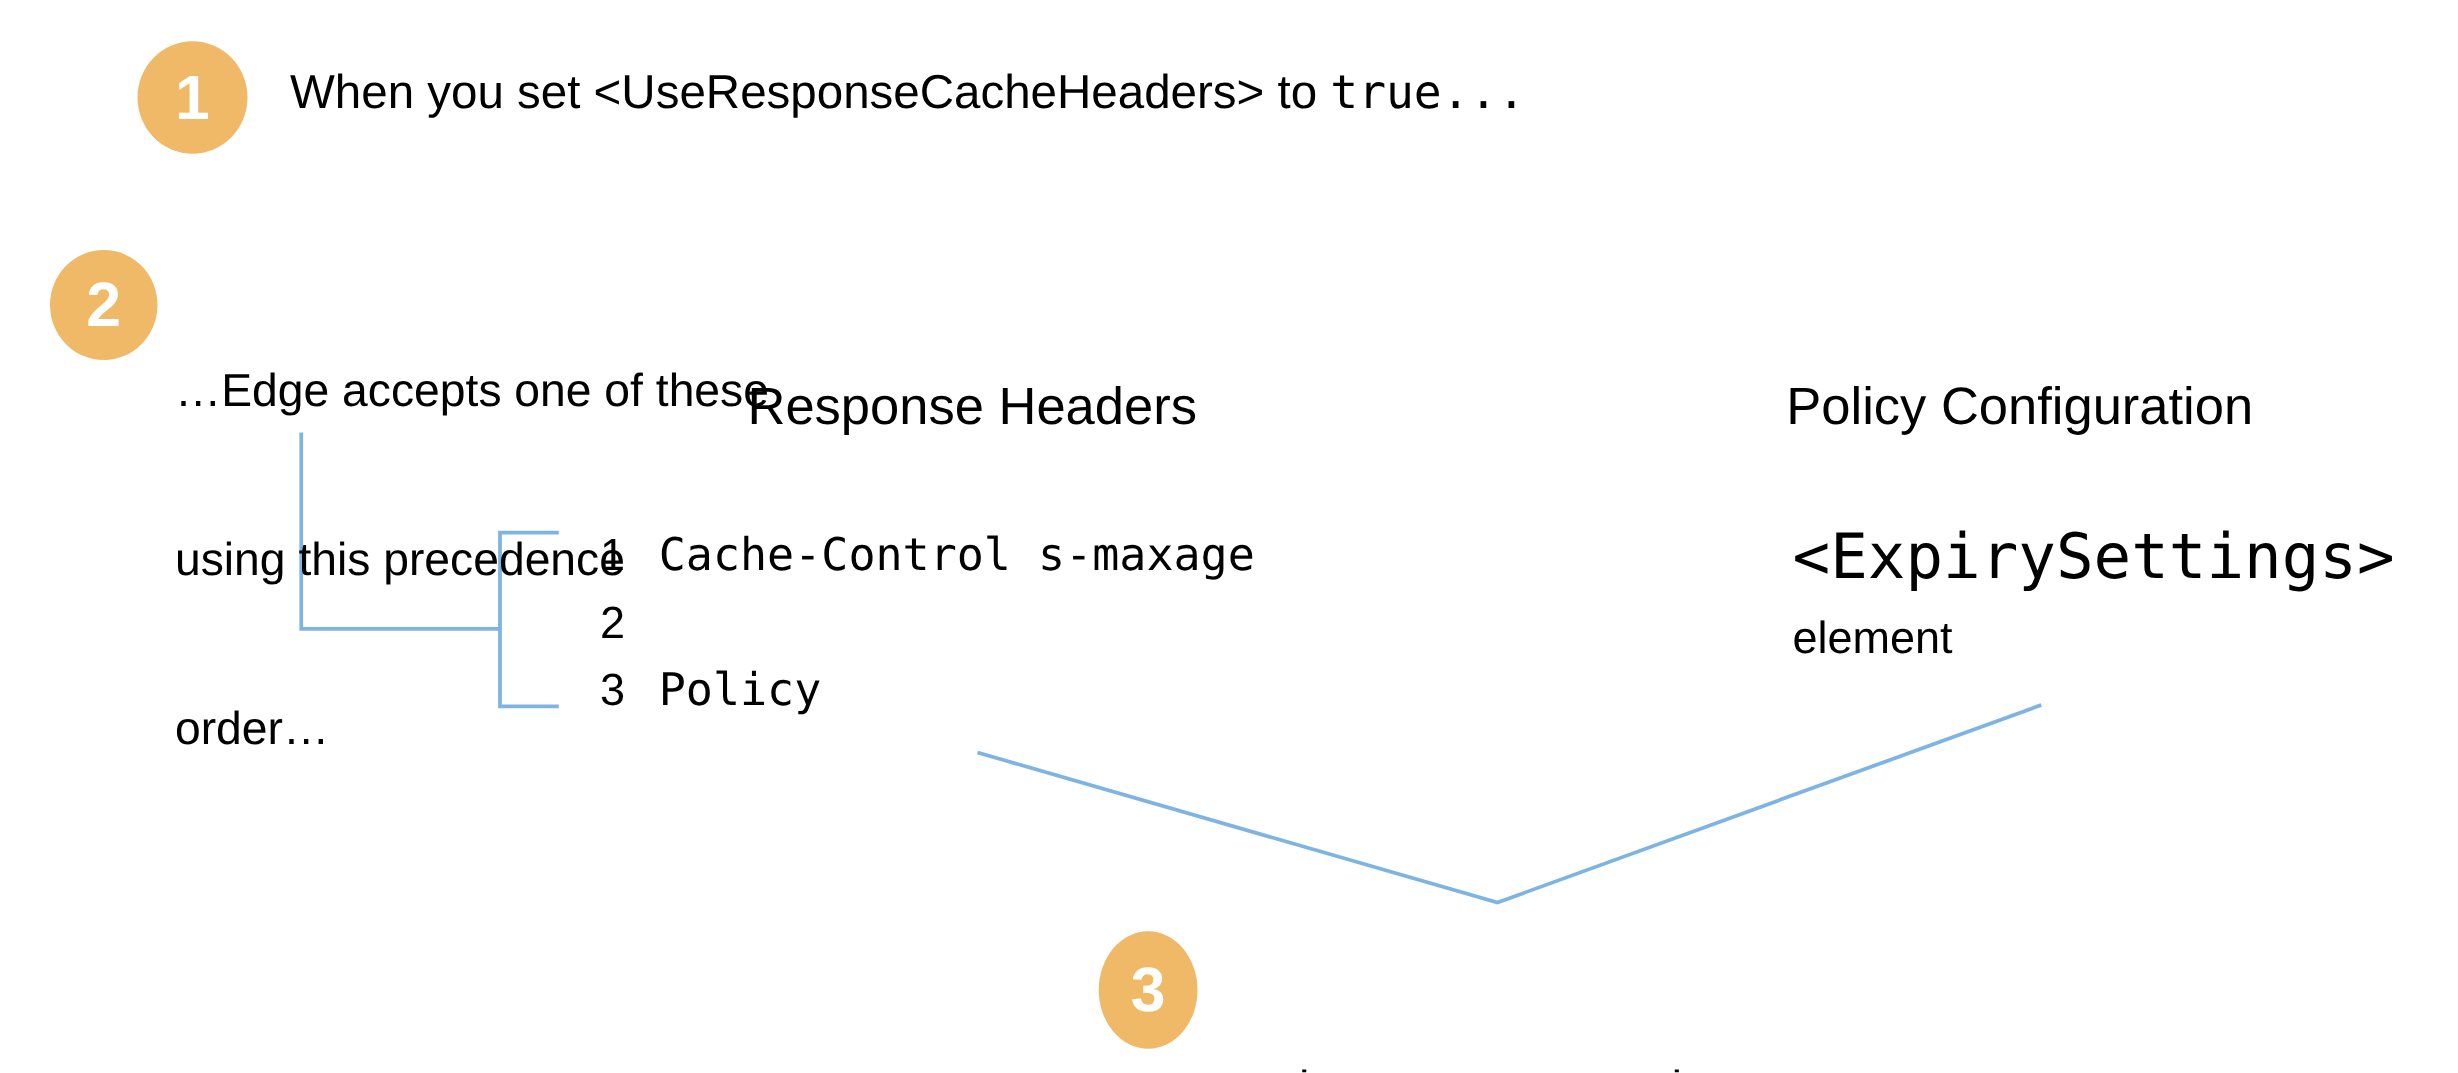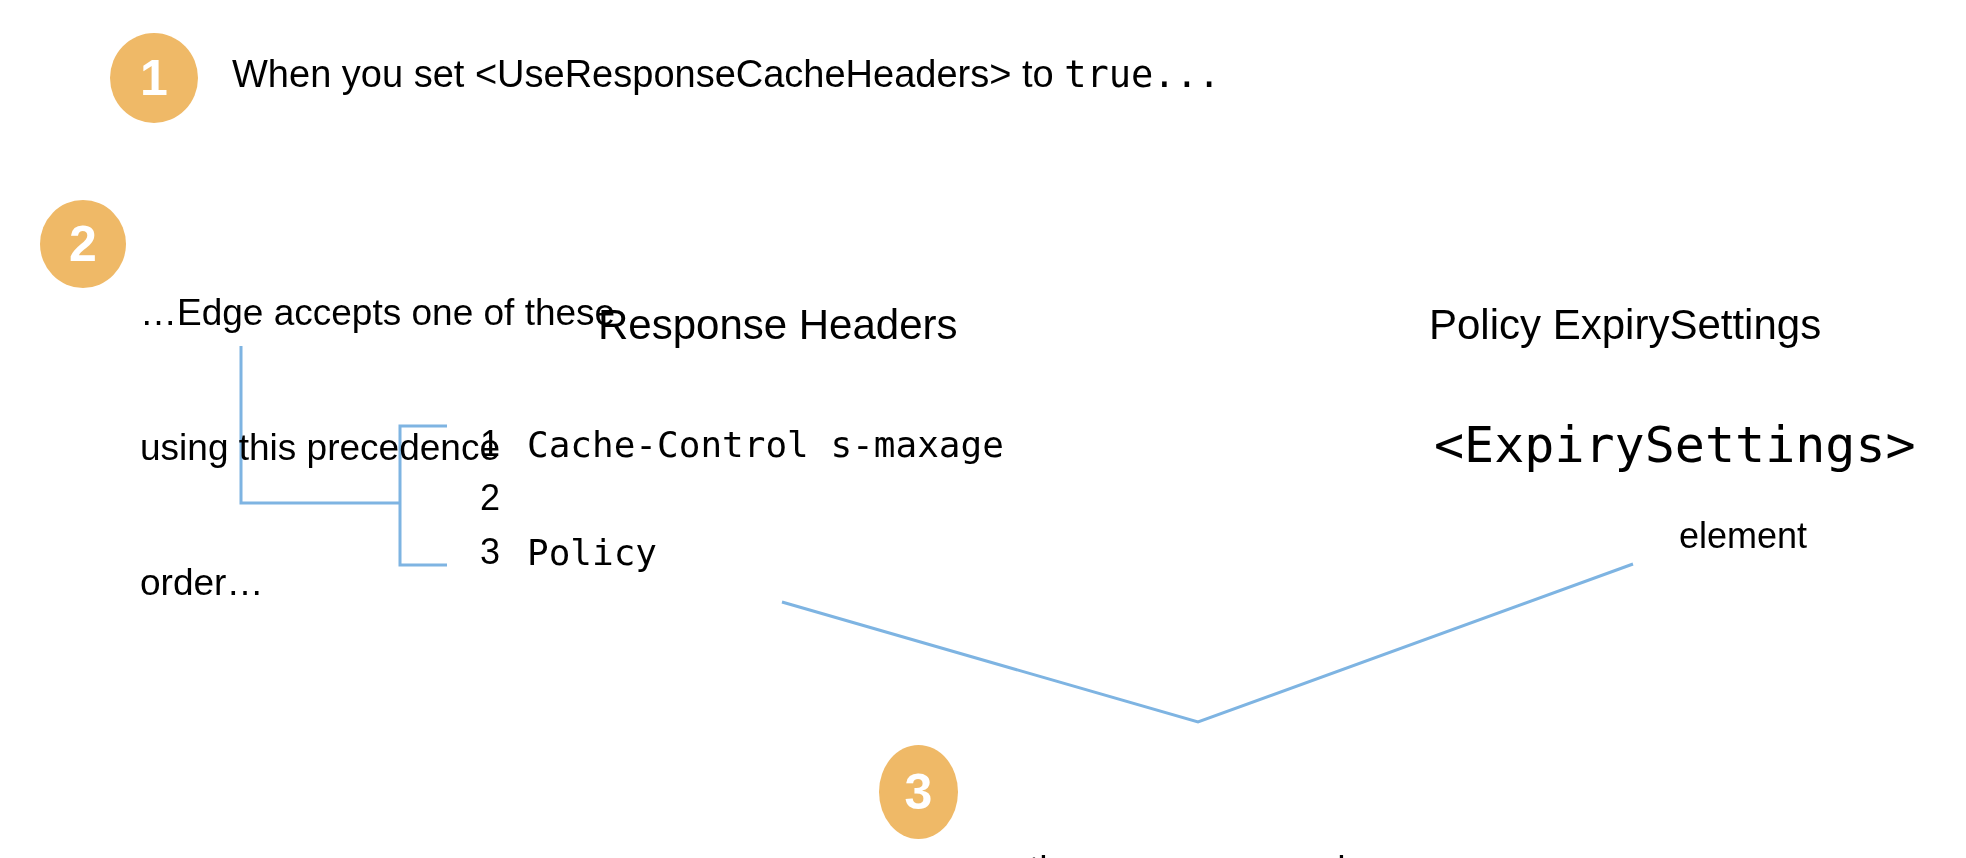--- a/index.html
+++ b/index.html
@@ -29,21 +29,21 @@
   #step1-text{left:232px;top:50px;font-size:38px;line-height:48px;}
   #step1-text .mono{font-size:37px;}
   #step2-text{left:140px;top:200px;font-size:37px;line-height:45px;}
   #step3-text{left:963px;top:750px;width:500px;text-align:center;font-size:37px;line-height:48px;white-space:pre;}
   #rh-title{left:598px;top:300px;font-size:42px;line-height:50px;}
   #pc-title{left:1429px;top:300px;font-size:42px;line-height:50px;}
   #header-list{left:480px;top:417px;}
   .hdr-row{display:flex;align-items:center;height:54px;font-size:36px;}
   .hdr-rank{width:47px;flex:0 0 47px;}
   #pc-code{left:1434px;top:422px;width:373px;text-align:center;font-size:50px;line-height:46px;}
-  #pc-caption{left:1434px;top:514px;width:373px;text-align:right;font-size:36px;line-height:44px;}
+  #pc-caption{left:1434px;top:488px;width:373px;text-align:left;font-size:36px;line-height:44px;}
   #connector-svg{position:absolute;left:0;top:0;width:1966px;height:858px;}
   #connector-svg polyline{fill:none;stroke-width:3;stroke-linejoin:miter;}
 </style>
 </head>
 <body>
 
 <div id="canvas" style="color: rgb(0, 0, 0);">
 
   <svg id="connector-svg" viewBox="0 0 1966 858" xmlns="http://www.w3.org/2000/svg">
     <polyline points="241,346 241,503 399,503" stroke="#7EB4E2"></polyline>
@@ -73,21 +73,21 @@
     </div>
     <div class="hdr-row">
       <span class="hdr-rank">2</span>
     </div>
     <div class="hdr-row">
       <span class="hdr-rank">3</span>
       <span class="mono">Policy</span>
     </div>
   </div>
 
-  <div class="t" id="pc-title">Policy ExpirySettings</div>
+  <div class="t" id="pc-title">Policy Configuration</div>
   <div class="abs mono" id="pc-code">&lt;ExpirySettings&gt;</div>
   <div class="abs" id="pc-caption">element</div>
 
   <div class="badge" id="badge-3" style="background: rgb(239, 185, 103);">
     <span>3</span>
   </div>
   <div class="abs" id="step3-text">
     <div>…then compares and uses</div>
     
   </div>

